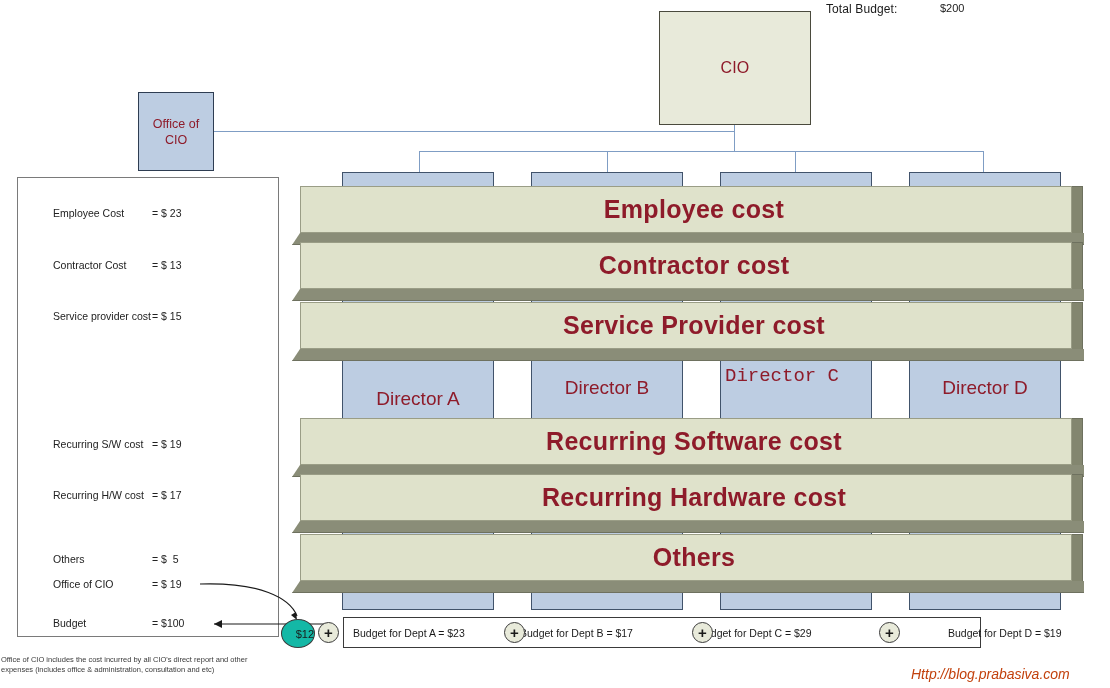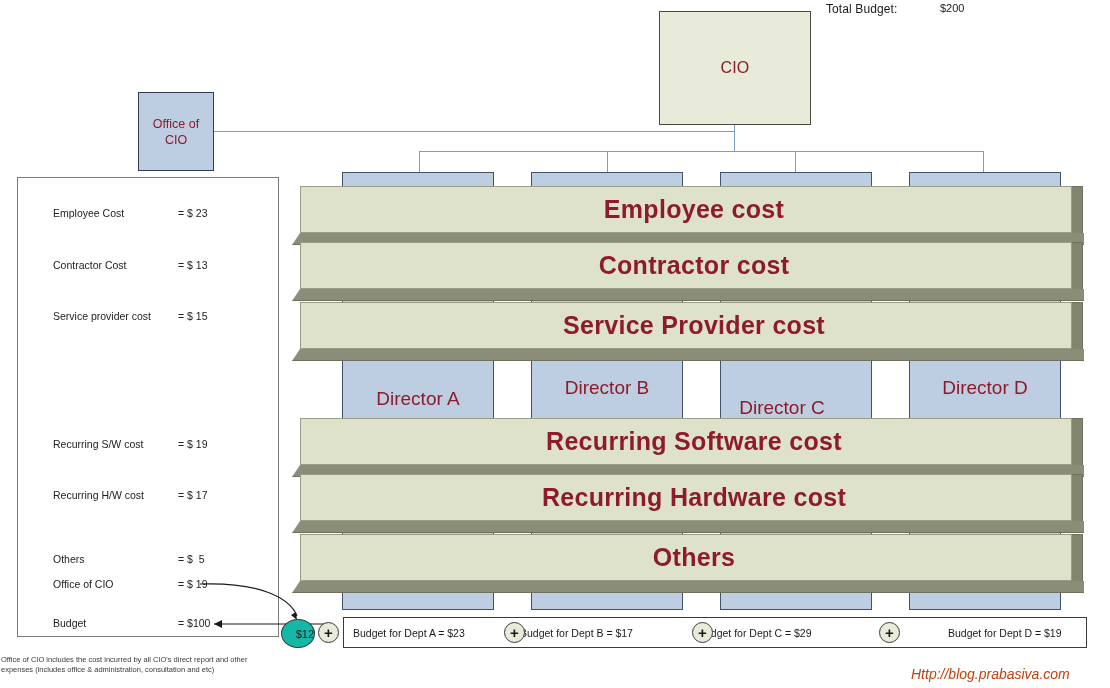--- a/index.html
+++ b/index.html
@@ -61,21 +61,21 @@
 
   
   #legend{
     left:17px; top:177px; width:262px; height:460px;
     background:#ffffff;
     border:1.4px solid #7a7a7a;
     box-sizing:border-box;
   }
   .legend-row{position:absolute;font-size:10.5px;color:#222;white-space:nowrap;}
   .legend-row .name{position:absolute;left:35px;}
-  .legend-row .val{position:absolute;left:160px;}
+  .legend-row .val{position:absolute;left:134px;}
 
   
   .band{position:absolute;}
   .band .top{
     position:absolute; left:8px; top:0;
     background:#dfe2cb;
     border:1px solid #9a9d86;
     box-sizing:border-box;
     display:flex; align-items:center; justify-content:center;
   }
@@ -110,21 +110,21 @@
   .dircol.footed{border-bottom:1px solid #41536b;}
   .dirname{
     position:absolute;
     display:flex;align-items:center;justify-content:center;
     font-size:19px;color:#8e1b2a;
     pointer-events:none;
   }
 
   
   #budget-bar{
-    left:343px; top:617px; width:744px; height:31px;
+    left:343px; top:617px; width:638px; height:31px;
     background:#ffffff;
     border:1.2px solid #3a3a3a;
     box-sizing:border-box;
   }
   .budget-item{
     position:absolute; top:0; height:100%;
     display:flex; align-items:center;
     font-size:10.5px; color:#1a1a1a; white-space:nowrap;
   }
 
@@ -193,21 +193,21 @@
       <div class="dircol capped footed" style="left: 909px; top: 172px; width: 152px; height: 438px;"></div>
     </div>
 
   <div id="dirnames-layer">
       <div class="dirname" style="left: 342px; top: 360px; width: 152px; height: 56px; margin-top: 11px;">
         <span>Director A</span>
       </div>
       <div class="dirname" style="left: 531px; top: 360px; width: 152px; height: 56px;">
         <span>Director B</span>
       </div>
-      <div class="dirname" style="left: 720px; top: 380px; width: 124px; height: 56px;">
+      <div class="dirname" style="left: 720px; top: 348px; width: 124px; height: 56px; font-family: Liberation Mono, monospace;">
         <span>Director C</span>
       </div>
       <div class="dirname" style="left: 909px; top: 360px; width: 152px; height: 56px;">
         <span>Director D</span>
       </div>
     </div>
 
   <div id="bands-layer">
       <div class="band" style="left: 292px; top: 186px; width: 792px; height: 59px;">
         <div class="rightface" style="left: 779px; top: 0px; width: 12px; height: 59px; clip-path: polygon(0px 0px, 100% 0px, 100% 47px, 0px 59px); background: rgb(131, 134, 111);"></div>

